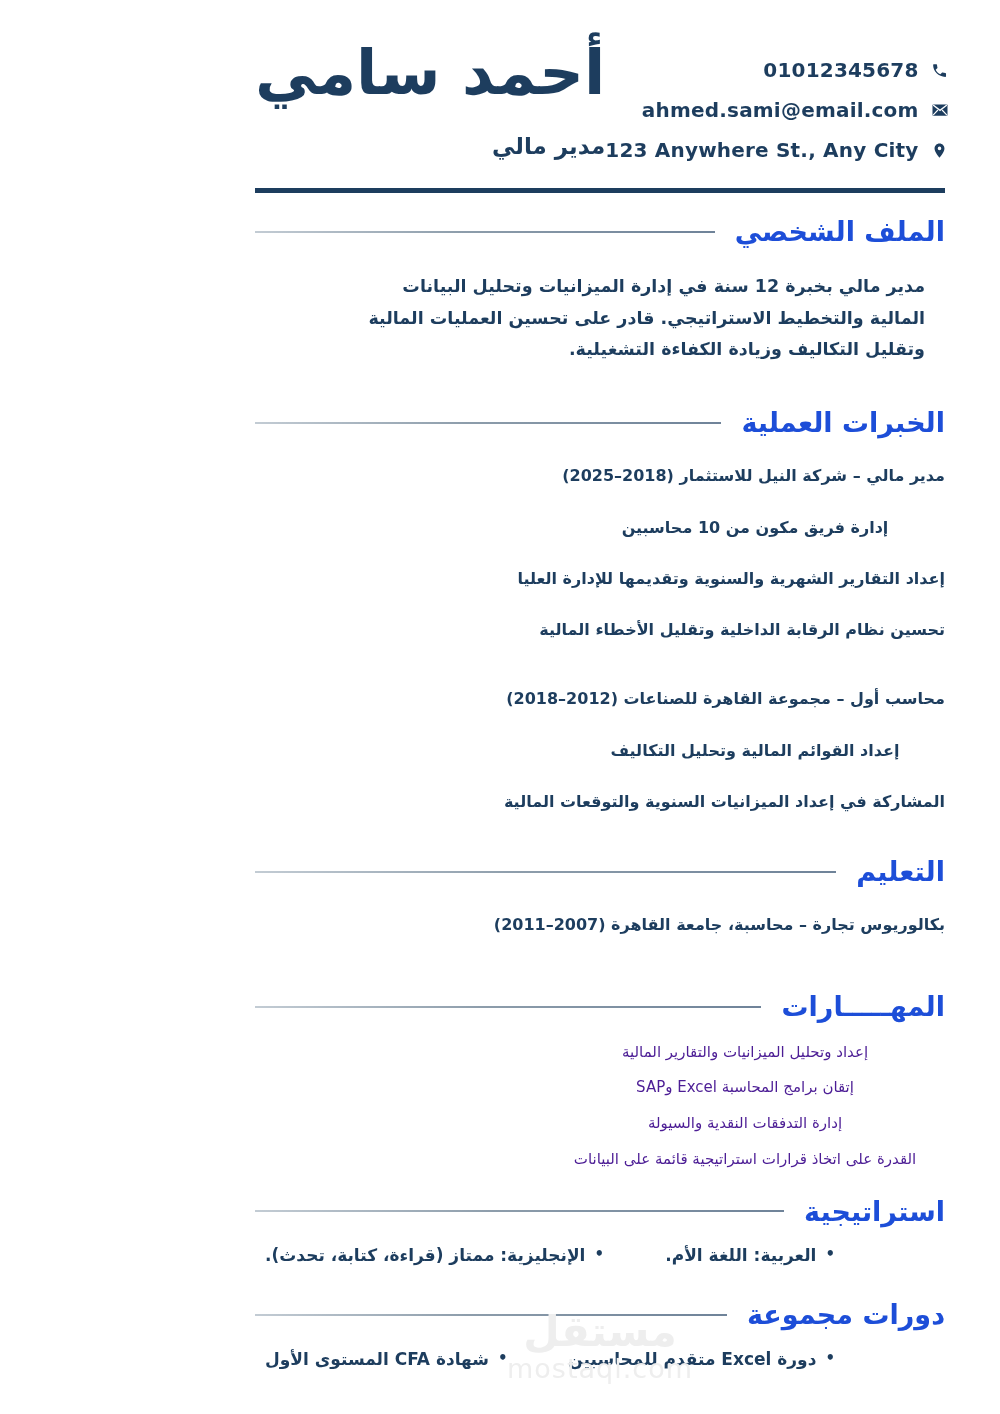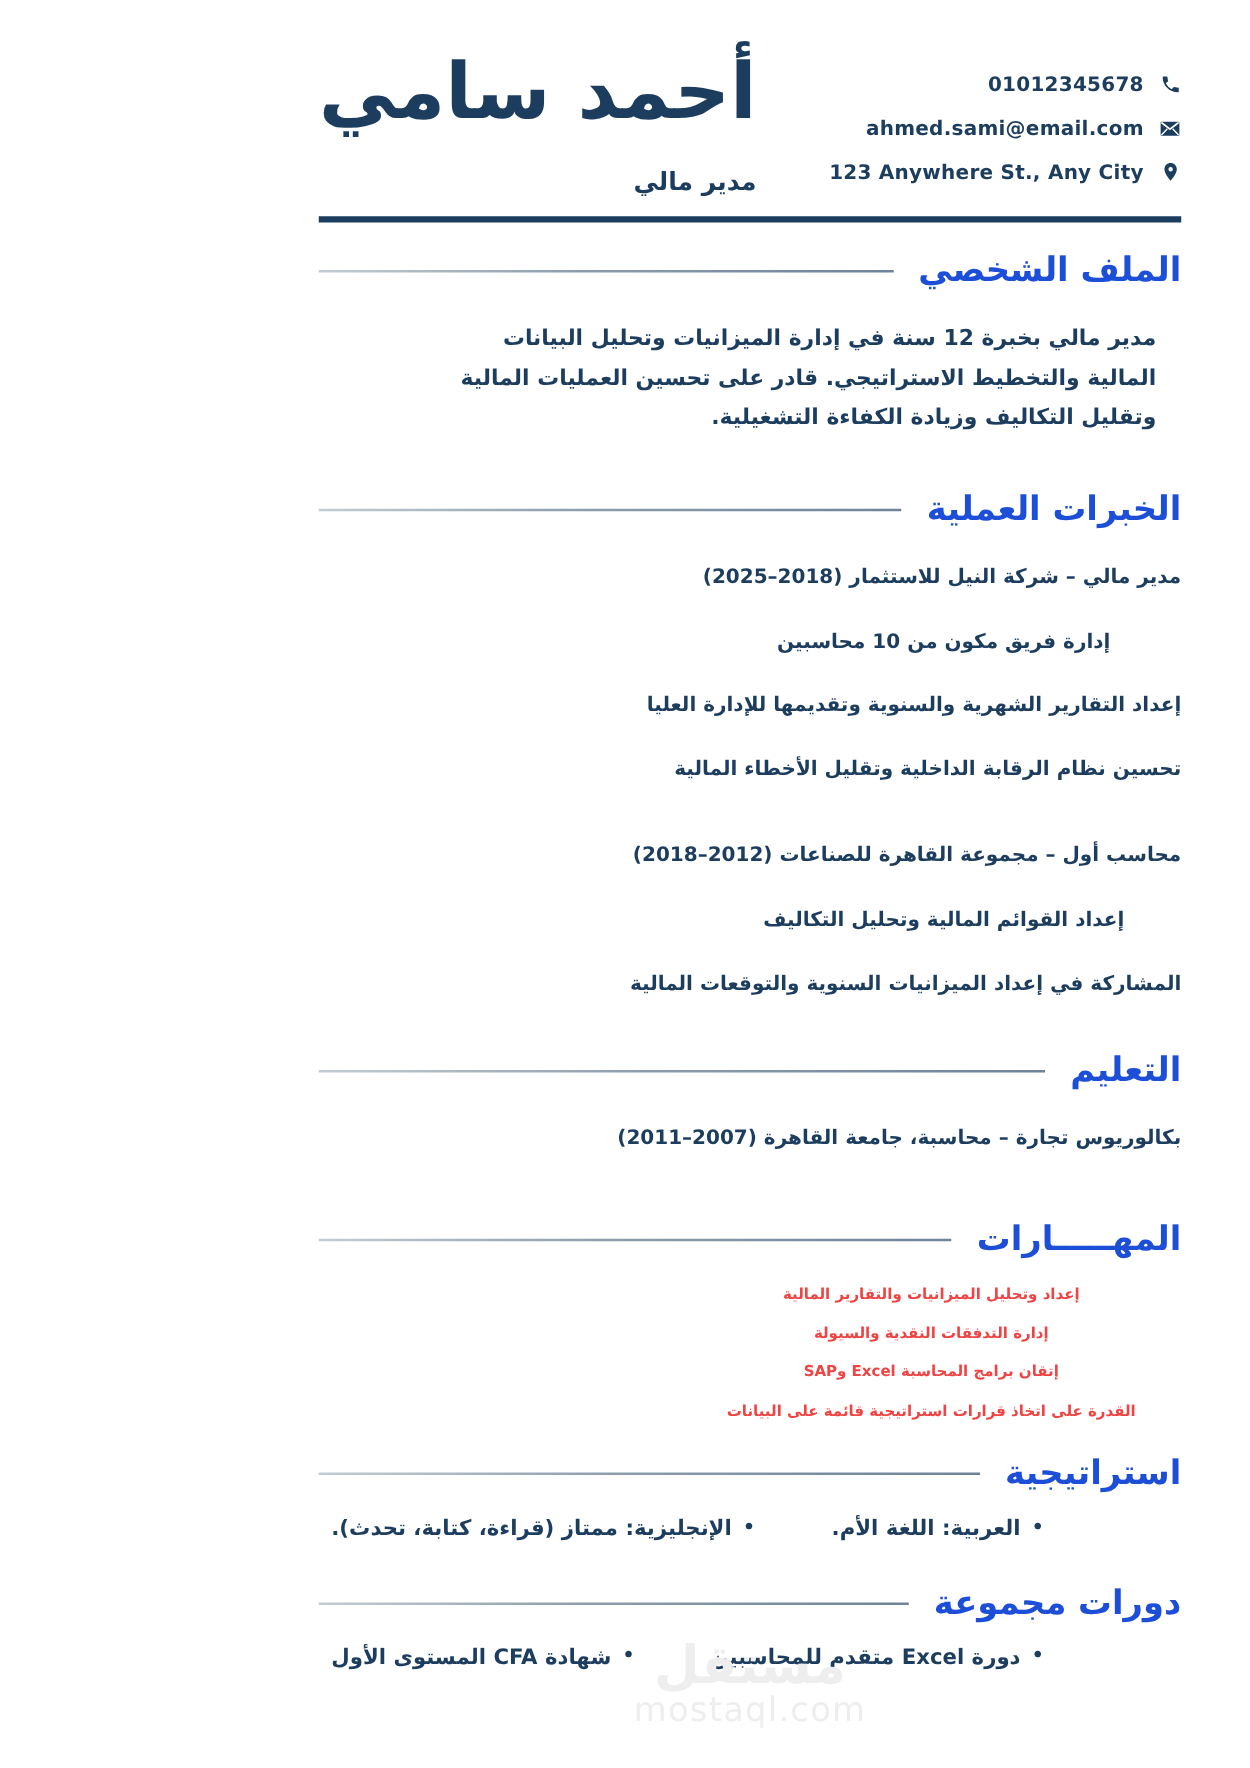--- a/index.html
+++ b/index.html
@@ -37,21 +37,21 @@
   .full-name {
     font-size: 62px;
     font-weight: 700;
     color: #1d3d5e;
     line-height: 1.08;
     letter-spacing: -1px;
     white-space: nowrap;
   }
   .job-title {
     margin-top: 26px;
-    font-size: 20px;
+    font-size: 23px;
     font-weight: 700;
     color: #1d3d5e;
     line-height: 1.2;
   }
 
   .contact-block {
     direction: ltr;
     text-align: right;
     padding-top: 24px;
     padding-right: 0;
@@ -59,21 +59,21 @@
   .contact-row {
     display: flex;
     flex-direction: row;
     align-items: center;
     justify-content: flex-end;
     gap: 12px;
     margin-bottom: 16px;
     white-space: nowrap;
   }
   .contact-text {
-    font-size: 16px;
+    font-size: 20px;
     font-weight: 700;
     color: #1d3d5e;
     letter-spacing: 0.2px;
   }
   .contact-icon {
     width: 18px;
     height: 18px;
     display: inline-flex;
     align-items: center;
     justify-content: center;
@@ -142,23 +142,23 @@
   .entry-line.role { margin-bottom: 28px; }
   .entry-gap { height: 18px; }
 
   
   .skill-list {
     margin-top: 18px;
     text-align: center;
     padding-left: 290px;
   }
   .skill-line {
-    font-size: 12px;
-    font-weight: 700;
-    color: #ef4444;
+    font-size: 15px;
+    font-weight: 400;
+    color: #4c1d95;
     line-height: 1.45;
     margin-bottom: 14px;
     white-space: nowrap;
   }
 
   
   .bullet-row {
     margin-top: 16px;
     display: flex;
     flex-direction: row;
@@ -320,22 +320,22 @@
 
   <div class="sp-26"></div>
 
   <div class="section">
     <div class="section-head">
       <div class="section-title">المهـــــارات</div>
       <div class="section-line"></div>
     </div>
     <div class="section-body skill-list">
       <div class="skill-line">إعداد وتحليل الميزانيات والتقارير المالية</div>
+      <div class="skill-line">إتقان برامج المحاسبة Excel وSAP</div>
       <div class="skill-line">إدارة التدفقات النقدية والسيولة</div>
-      <div class="skill-line">إتقان برامج المحاسبة Excel وSAP</div>
       <div class="skill-line">القدرة على اتخاذ قرارات استراتيجية قائمة على البيانات</div>
     </div>
   </div>
 
   <div class="sp-10"></div>
 
   <div class="section">
     <div class="section-head">
       <div class="section-title">استراتيجية</div>
       <div class="section-line"></div>

